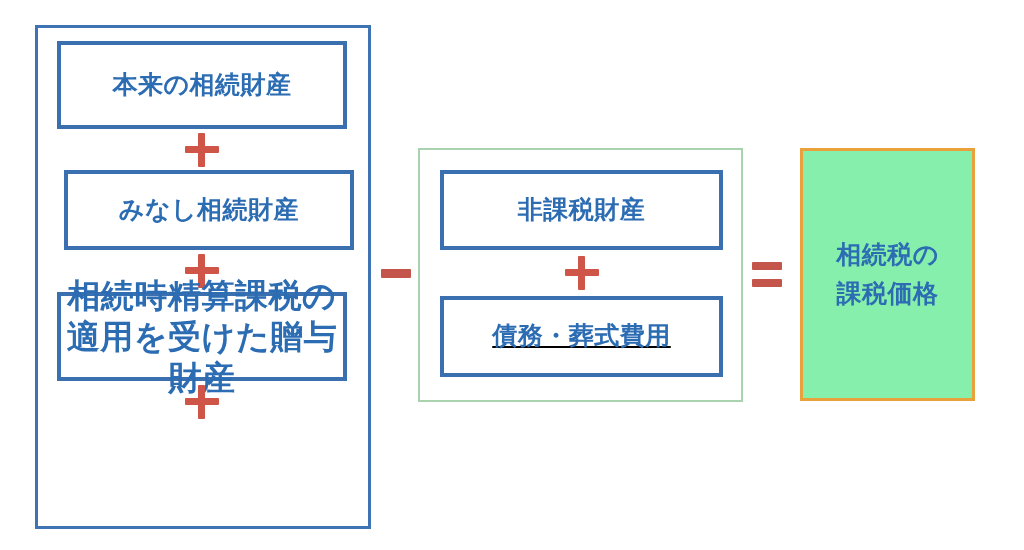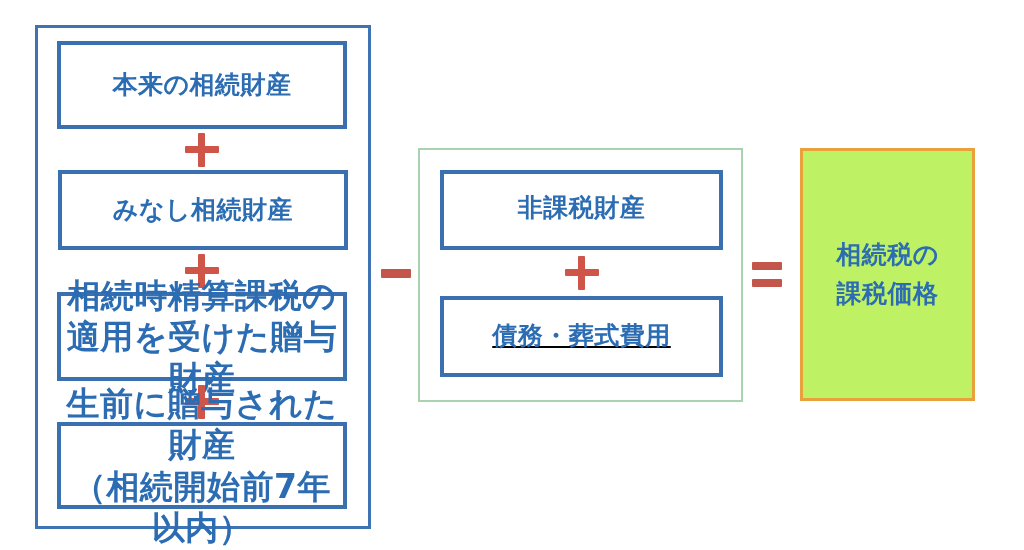--- a/index.html
+++ b/index.html
@@ -62,37 +62,37 @@
     letter-spacing: 0.5px;
     white-space: pre-line;
   }
   .box-text.two-line {
     font-size: 33px;
     line-height: 1.25;
   }
 
   
   #box-honrai      { left: 57px;  top: 41px;  width: 290px; height: 88px; }
-  #box-minashi     { left: 58px;  top: 170px; width: 290px; height: 80px; }
+  #box-minashi     { left: 64px;  top: 170px; width: 290px; height: 80px; }
   #box-seisan      { left: 57px;  top: 292px; width: 290px; height: 89px; }
   #box-seizen      { left: 57px;  top: 422px; width: 290px; height: 87px; }
 
   
-  #box-hikazei     { left: 440px; top: 170px; width: 283px; height: 80px; font-family: Liberation Mono, monospace; }
+  #box-hikazei     { left: 440px; top: 170px; width: 283px; height: 80px; }
   #box-saimu       { left: 440px; top: 296px; width: 283px; height: 81px; text-decoration: underline; }
 
   
   #box-result {
     position: absolute;
     box-sizing: border-box;
     left: 800px;
     top: 148px;
     width: 175px;
     height: 253px;
-    background: #bef264;
+    background: #86efac;
     border: 3px solid #e9a13b;
     display: flex;
     align-items: center;
     justify-content: center;
     text-align: center;
   }
   #box-result .box-text {
     font-size: 25px;
     line-height: 1.55;
   }
@@ -194,24 +194,20 @@
   <div class="box" id="box-seisan">
     <span class="box-text two-line">相続時精算課税の
 適用を受けた贈与財産</span>
   </div>
 
   <div class="op op-plus" id="plus-3">
     <span class="bar-h"></span>
     <span class="bar-v"></span>
   </div>
 
-  <div class="box" id="box-seizen">
-    <span class="box-text two-line">生前に贈与された財産
-（相続開始前7年以内）</span>
-  </div>
 
   <div class="op op-minus" id="minus-1">
     <span class="bar-h"></span>
   </div>
 
   <div class="group group-middle"></div>
 
   <div class="box" id="box-hikazei">
     <span class="box-text">非課税財産</span>
   </div>

